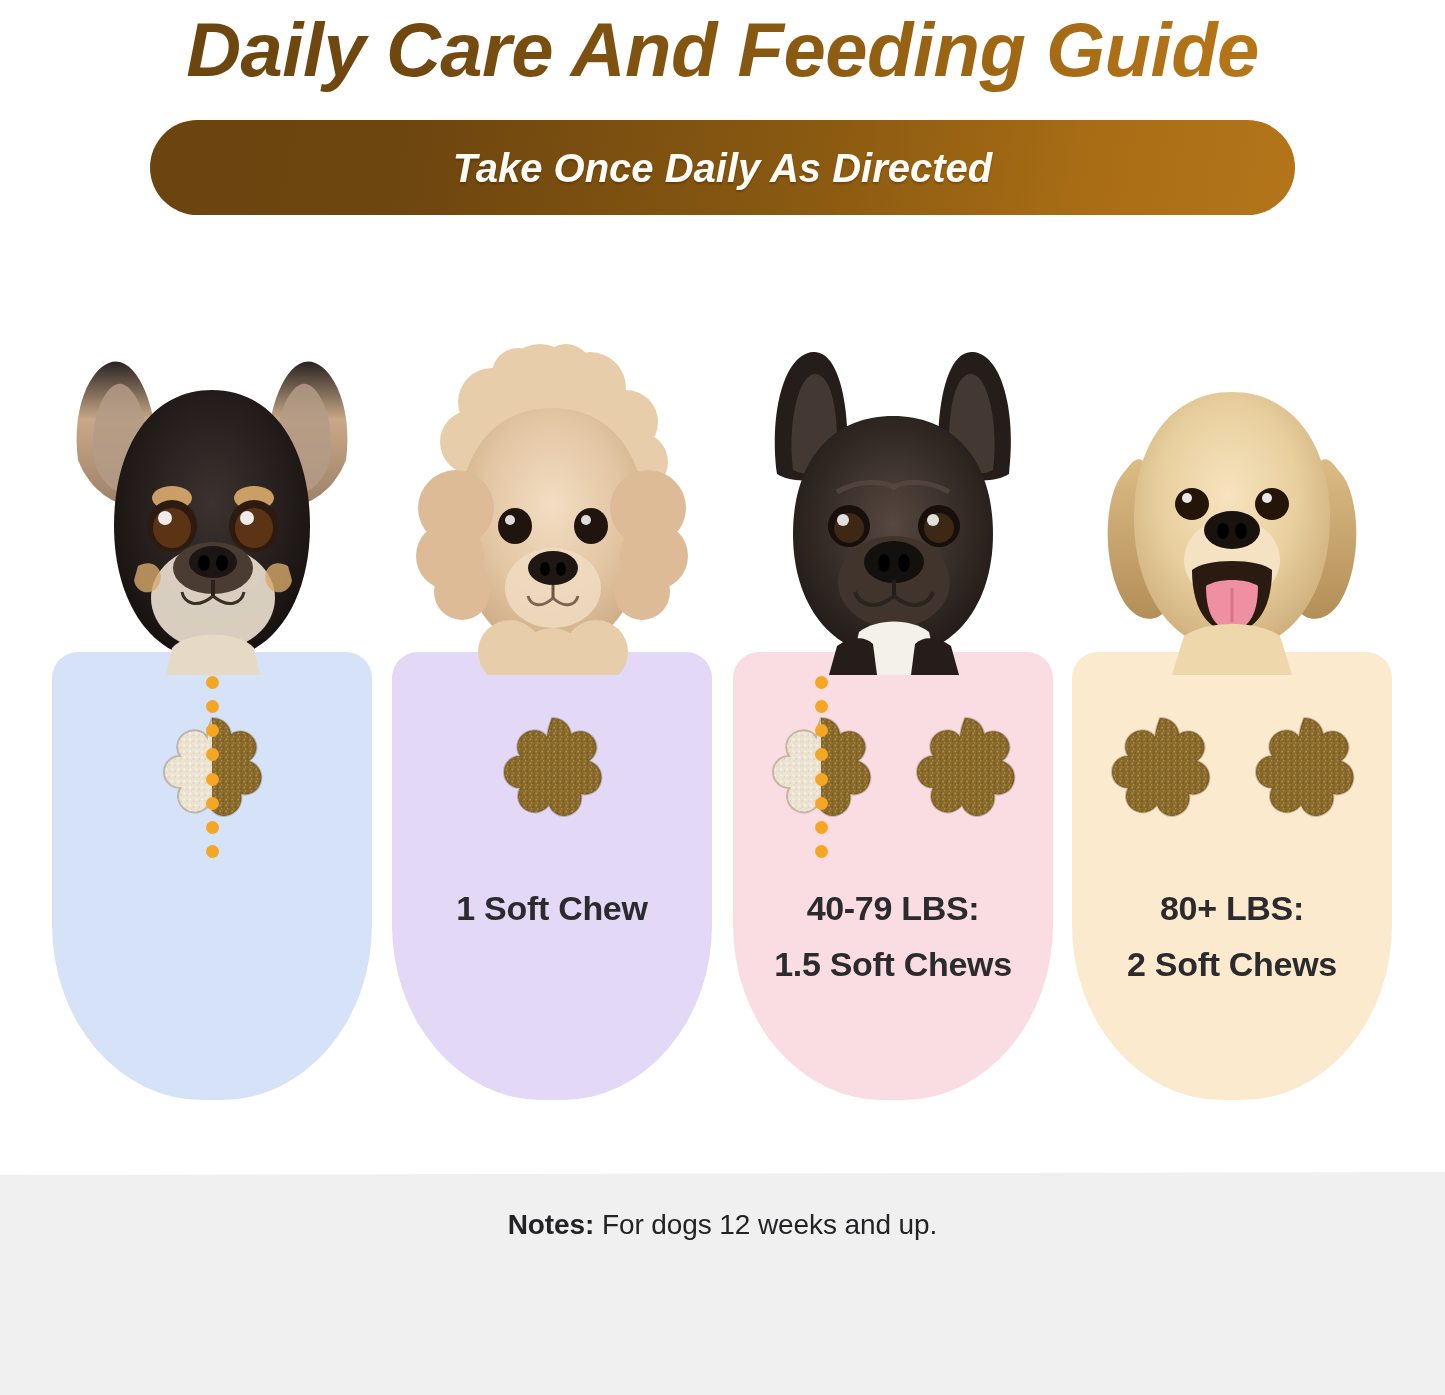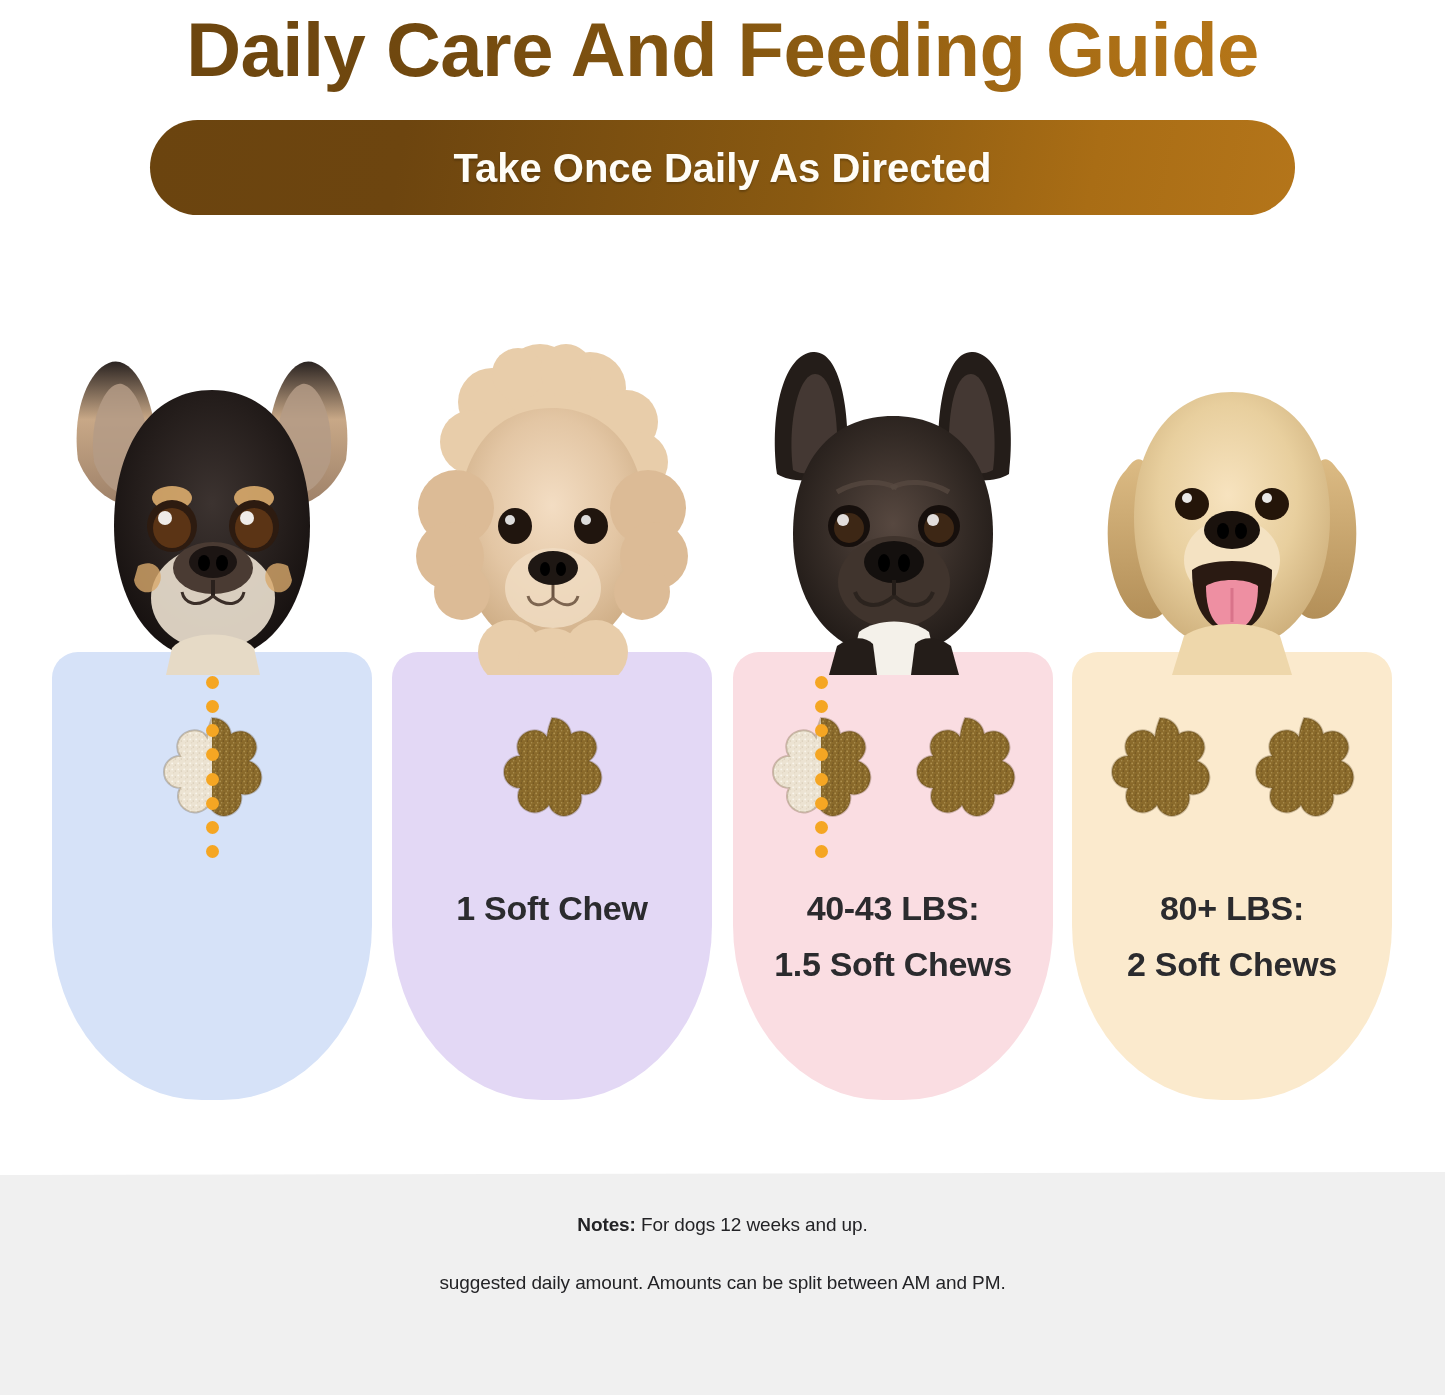--- a/index.html
+++ b/index.html
@@ -14,20 +14,21 @@
     overflow: hidden;
     position: relative;
   }
 
   
   .header {
     position: absolute;
     left: 0; top: 0;
     width: 1445px;
     height: 230px;
+    font-style: italic;
   }
   .main-title {
     position: absolute;
     left: 0; top: 2px;
     width: 1445px;
     text-align: center;
     font-size: 76px;
     font-weight: 700;
     letter-spacing: -0.5px;
     line-height: 96px;
@@ -167,21 +168,21 @@
   }
   .notes-inner {
     position: absolute;
     left: 0; top: 0;
     width: 1445px;
     padding-top: 24px;
     text-align: center;
     color: #232326;
   }
   .notes-line {
-    font-size: 19px;
+    font-size: 28px;
     line-height: 58px;
     font-weight: 400;
     letter-spacing: -0.1px;
   }
   .notes-line .bold { font-weight: 700; }
 </style>
 </head>
 <body>
 
 <div class="header">
@@ -455,21 +456,21 @@
             </clipPath>
           </defs>
           <g clip-path="url(#pawclip3b)">
             <rect x="0" y="0" width="118" height="118" fill="url(#grit3)"></rect>
           </g>
           <path d="M59 10 C70 10 77 17 78 26 C86 21 96 23 101 31 C106 39 103 48 96 53 C105 56 110 64 108 73 C106 83 97 88 88 86 C90 95 85 104 76 107 C67 110 59 105 56 97 C51 104 41 107 33 102 C25 97 23 88 27 80 C18 80 11 73 11 64 C11 55 18 48 27 48 C22 40 24 30 32 25 C40 20 50 22 54 29 C55 19 59 10 59 10Z" fill="none" stroke="rgba(90,66,25,0.3)" stroke-width="2"></path>
         </svg>
       </div>
     </div>
     <div class="labels">
-      <div class="label-line">40-43 LBS:</div>
+      <div class="label-line">40-79 LBS:</div>
       <div class="label-line">1.5 Soft Chews</div>
     </div>
   </div>
 
   <div class="card card-4">
     <div class="panel" style="background:#fbeacd;"></div>
     <div class="dog">
       <svg width="304" height="345" viewBox="0 0 304 345">
         <defs>
           <radialGradient id="g4head" cx="48%" cy="40%" r="64%">
@@ -546,15 +547,14 @@
     </div>
   </div>
 
 </div>
 
 <div class="notes">
   <div class="notes-inner">
     <div class="notes-line">
       <span class="bold">Notes:</span><span> For dogs 12 weeks and up.</span>
     </div>
-    <div class="notes-line">suggested daily amount. Amounts can be split between AM and PM.</div>
   </div>
 </div>
 
 </body></html>

